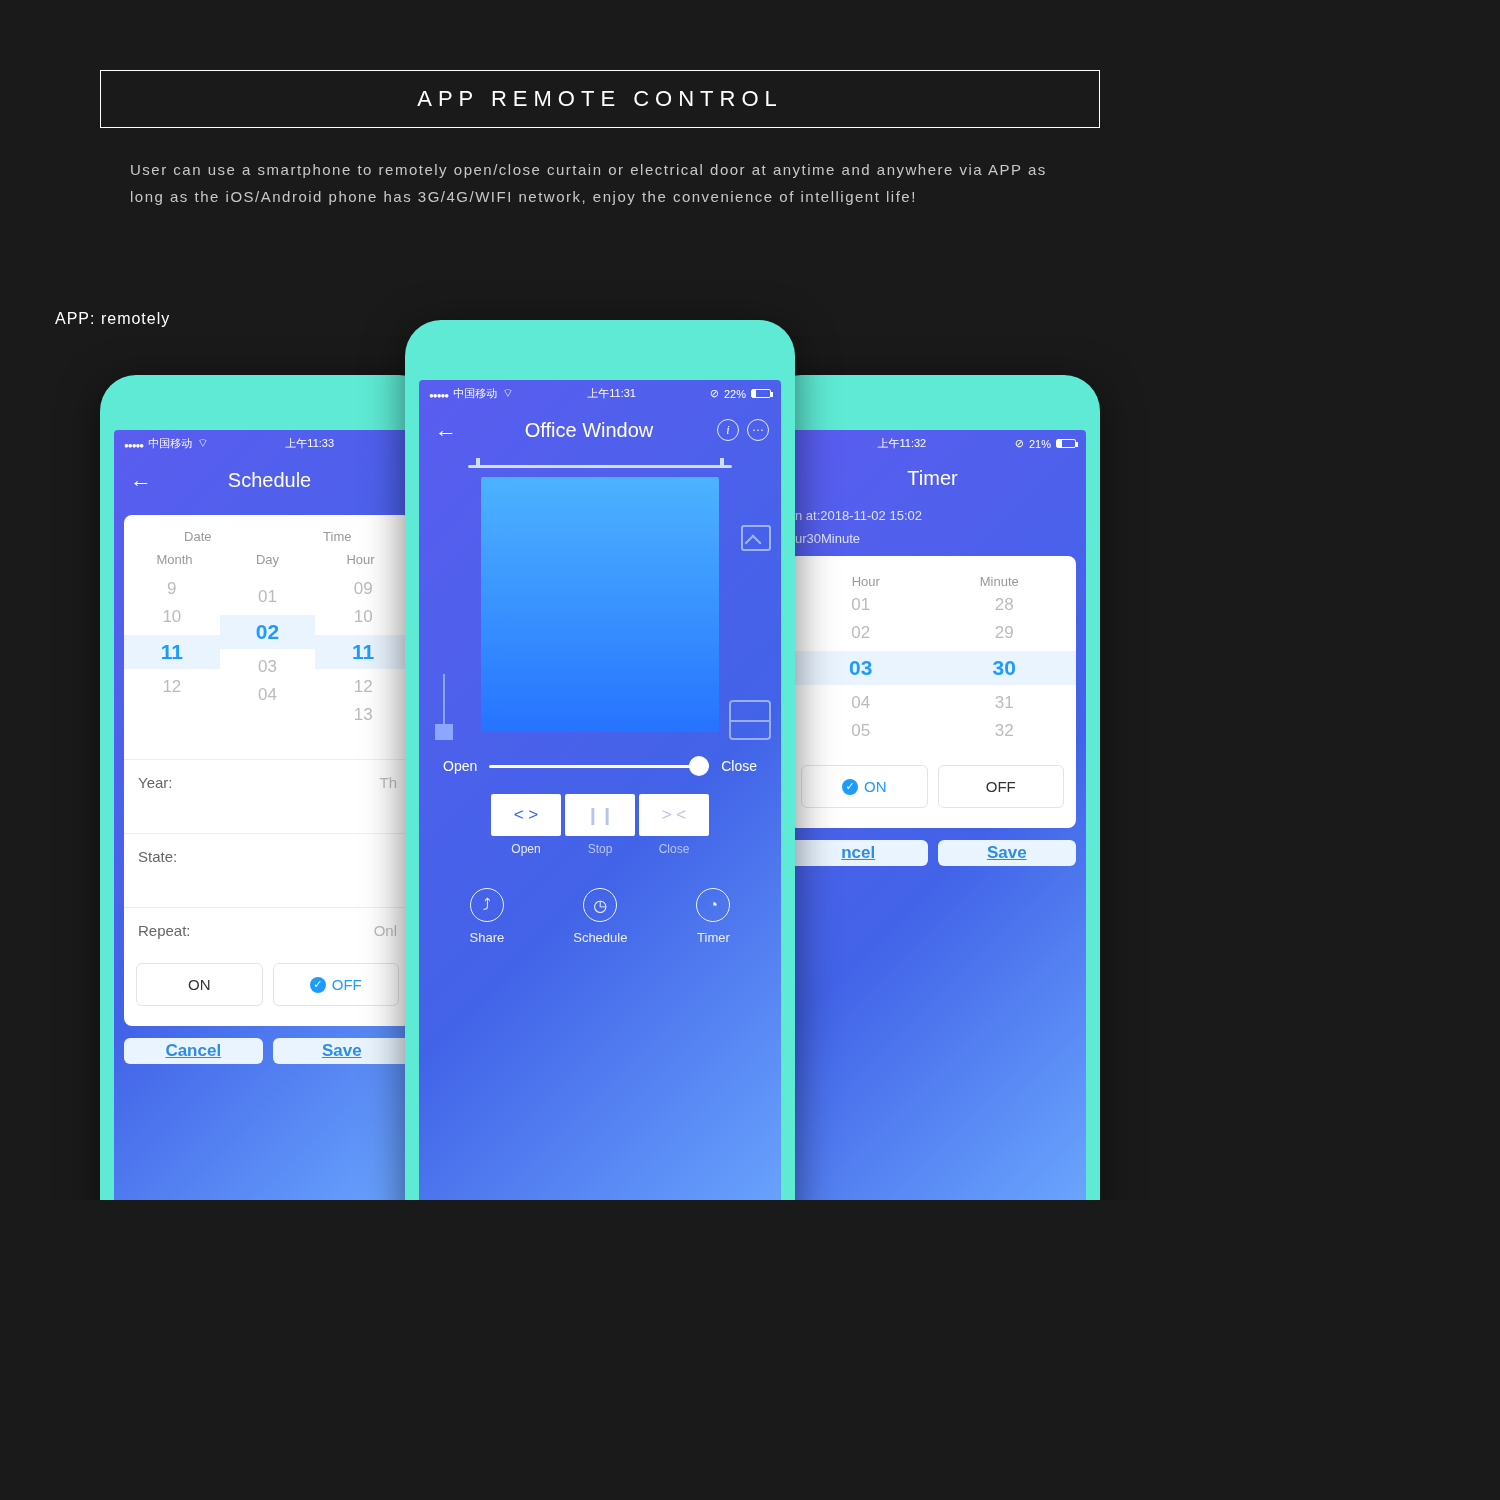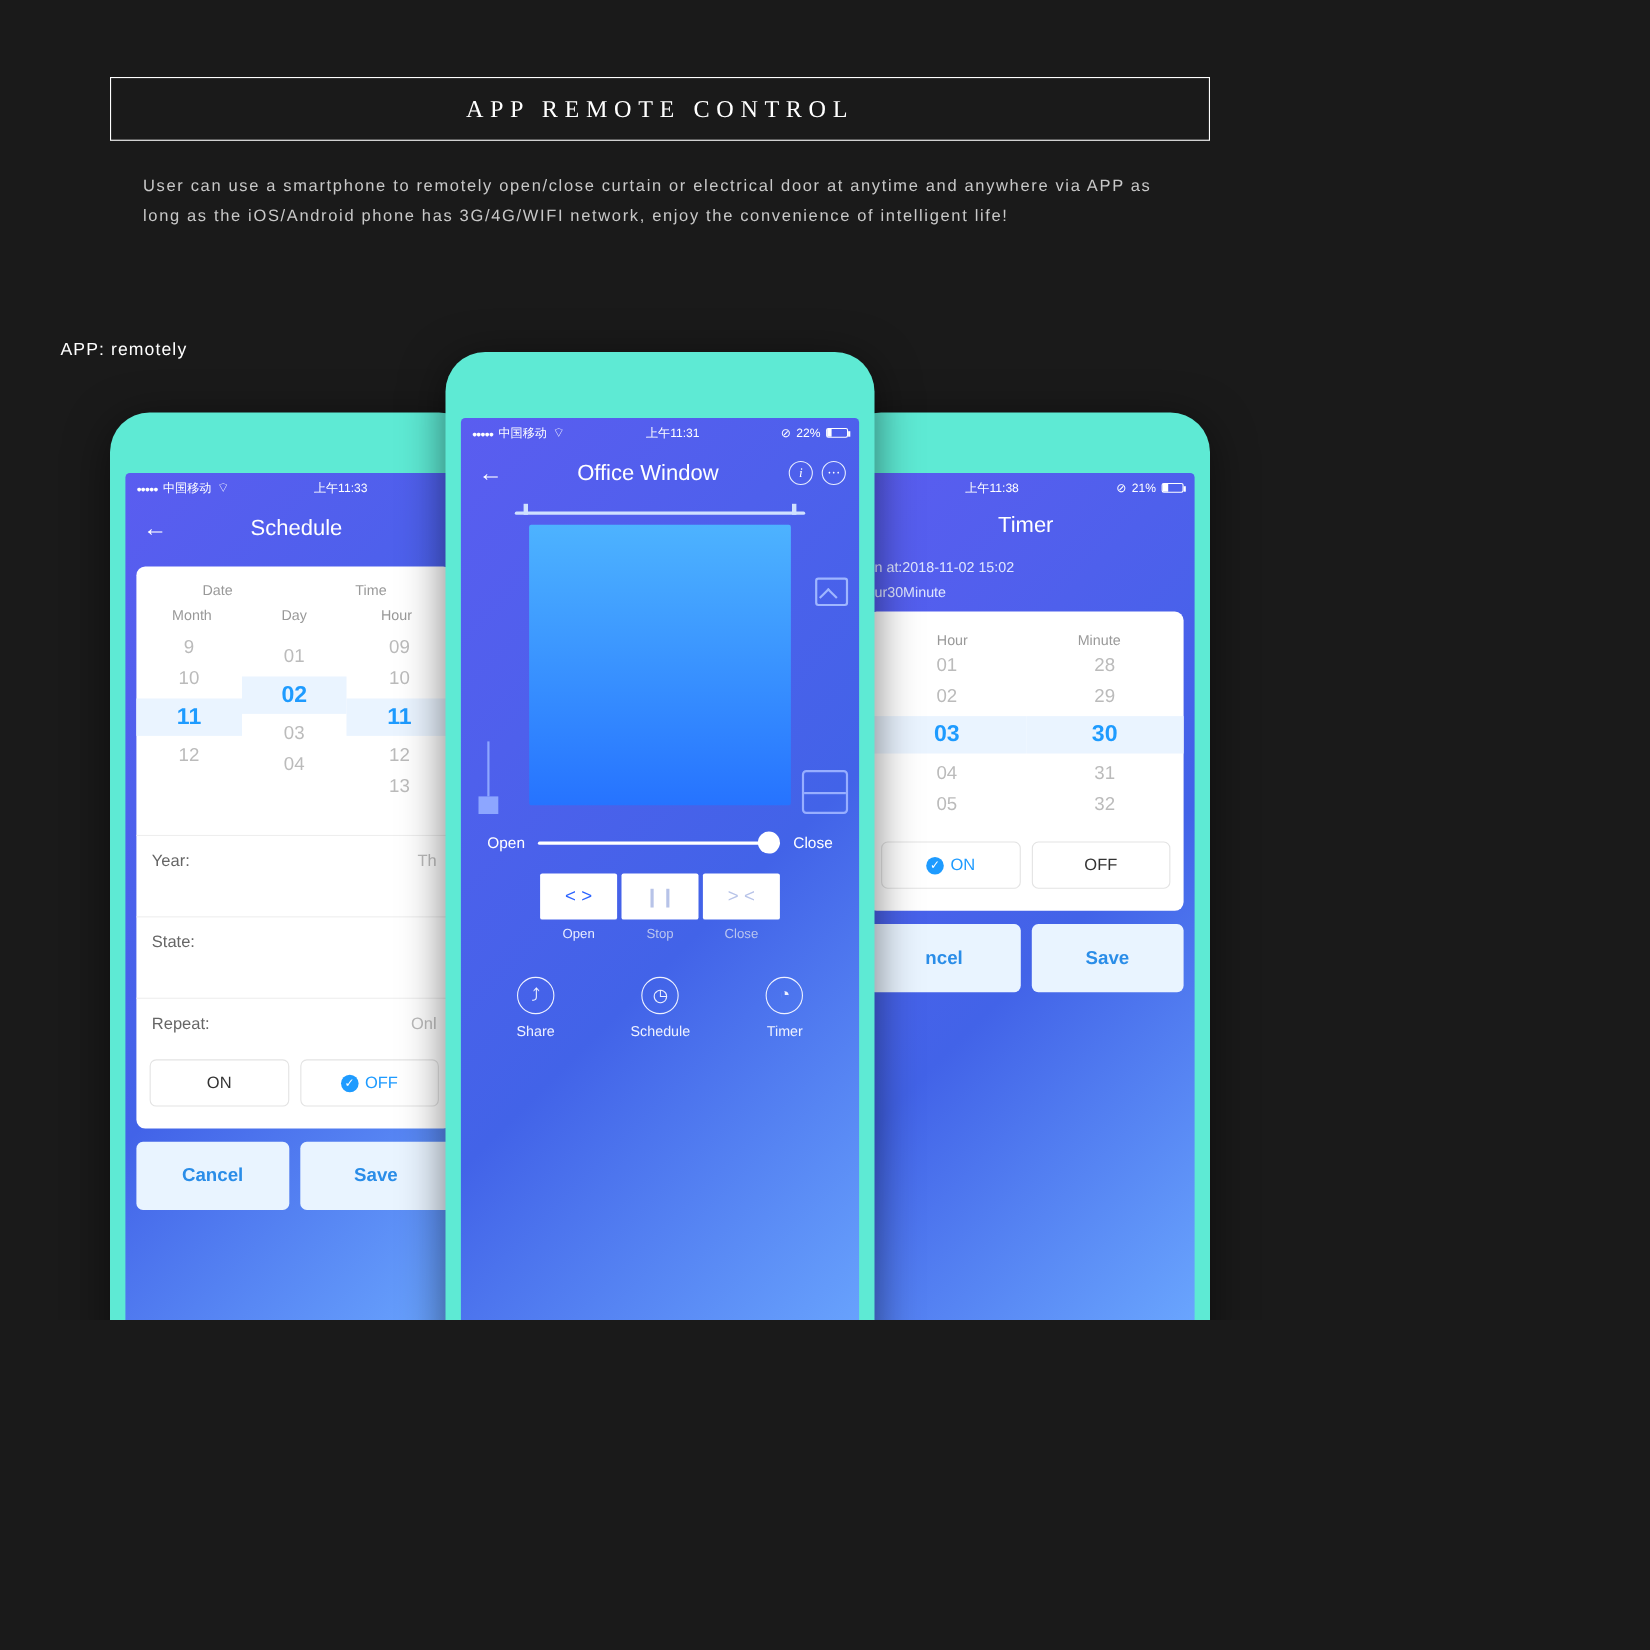--- a/index.html
+++ b/index.html
@@ -13,21 +13,20 @@
   }
   .banner {
     border: 1px solid #fff;
     margin: 70px 100px 0 100px;
     padding: 15px 0;
     text-align: center;
     color: #fff;
     font-size: 22px;
     letter-spacing: 6px;
     font-weight: 400;
-    font-family: Liberation Serif, serif;
   }
   .description {
     color: #c8c8c8;
     font-size: 15px;
     line-height: 1.8;
     margin: 28px 130px 0 130px;
     letter-spacing: 1.5px;
   }
   .app-label {
     color: #fff;
@@ -92,21 +91,21 @@
   .pcol div.sel { color:#1e9bff; font-weight:600; font-size:21px; background:#eaf4ff; width:100%; text-align:center; padding:5px 0; }
   .meta-row { display:flex; justify-content:space-between; font-size:15px; color:#666; padding:14px 14px; border-top:1px solid #eee;margin-top:28px; }
   .meta-row:first-of-type { border-top:1px solid #eee; margin-top:6px; }
   .meta-row .v { color:#bbb; }
   .btn-row { display:flex; gap:10px; padding:10px 12px; }
   .btn { flex:1; background:#fff; border:1px solid #e3e3e3; border-radius:6px; padding:12px 0; text-align:center; font-size:15px; color:#333; display:flex; align-items:center; justify-content:center; gap:6px; }
   .btn.active { color:#1e9bff; }
   .check { width:16px; height:16px; border-radius:50%; background:#1e9bff; display:inline-flex; align-items:center; justify-content:center; color:#fff; font-size:11px; }
 
   .footer-btns { display:flex; gap:10px; padding:12px 10px 0; }
-  .fbtn { flex:1; background:#e9f4ff; color:#2a8de8; border-radius:6px; padding:21px 0; text-align:center; font-size:17px; font-weight:600; }
+  .fbtn { flex:1; background:#e9f4ff; color:#2a8de8; border-radius:6px; padding:3px 0; text-align:center; font-size:17px; font-weight:600;text-decoration:underline; }
 
   
   .mfg { text-align:right; font-size:13px; color:#e8ecff; padding:0 16px 4px; line-height:1.4; }
   .curtain-scene { margin:8px 16px 4px; height:275px; position:relative; }
   .rod { position:absolute; top:0; left:10%; right:10%; height:3px; background:#cfe0ff; border-radius:2px; }
   .rod::before,.rod::after{content:"";position:absolute;top:-7px;width:4px;height:10px;background:#cfe0ff;}
   .rod::before{left:8px}.rod::after{right:8px}
   .curtain { position:absolute; top:12px; left:14%; right:14%; bottom:8px;
     background:linear-gradient(180deg,#4db3ff,#2673ff);
     border-radius:2px; }
@@ -294,21 +293,21 @@
             <span>Timer</span>
           </div>
       </div>
     </div>
   </div>
 
   <div class="phone side">
     <div class="phone-inner">
       <div class="status-bar">
         <div class="left"></div>
-        <div>上午11:38</div>
+        <div>上午11:32</div>
         <div class="right">
             <span>⊘</span>
             <span>21%</span>
             <span class="batt">
               <i></i>
             </span>
           </div>
       </div>
       <div class="app-header">
         <div style="width:26px"></div>

